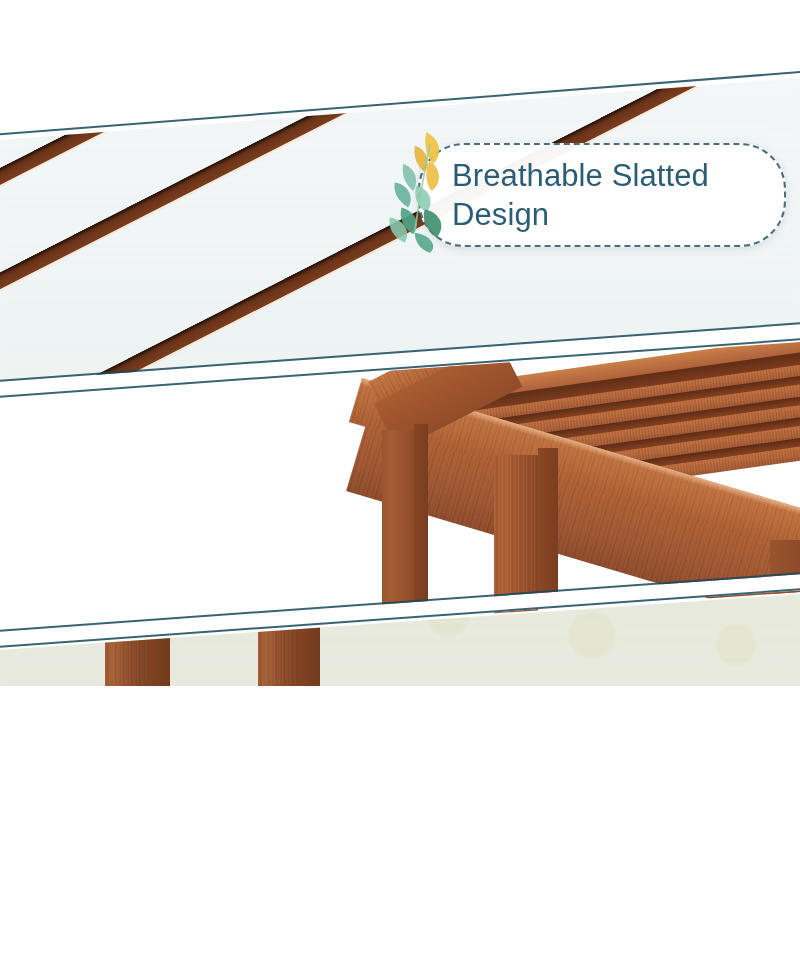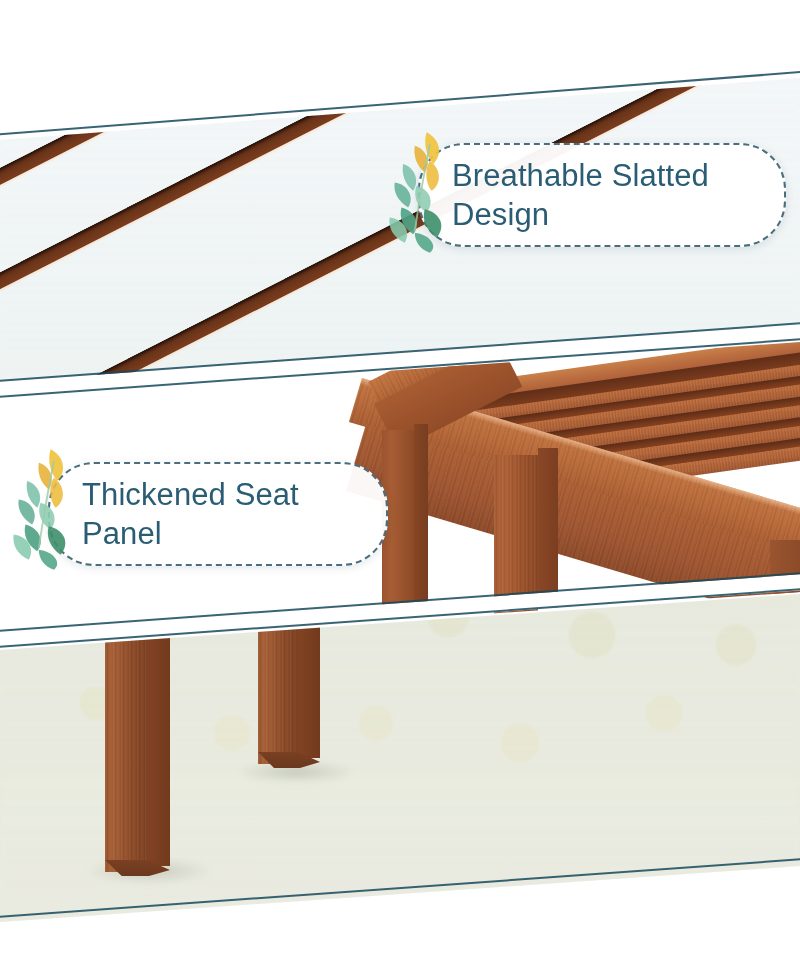--- a/index.html
+++ b/index.html
@@ -1,19 +1,19 @@
 <!DOCTYPE html>
 <html><head>
 <meta charset="utf-8">
 <style>
   html,body{margin:0;padding:0;background:#fff;}
   body{width:800px;height:977px;overflow:hidden;
        font-family:"Liberation Sans","DejaVu Sans",sans-serif;}
 
-  #stage{position:relative;width:800px;height:977px;background:#ffffff;overflow:hidden;}
+  #stage{position:relative;width:800px;height:686px;background:#ffffff;overflow:hidden;}
 
   
   .panel{position:absolute;left:0;top:0;width:800px;height:977px;overflow:hidden;}
   .panel-inner{position:absolute;left:0;top:0;width:800px;height:977px;}
 
   
   .bg-sky{position:absolute;inset:0;
      background:linear-gradient(180deg,#f3f8fb 0%,#eef5f8 35%,#f6f4ec 70%,#f2f0e6 100%);}
   .bg-forest{position:absolute;inset:0;opacity:.55;
      background:
@@ -246,35 +246,15 @@
         <path d="M46 70 C62 74 68 90 58 102 C46 94 42 82 46 70 Z" fill="#8fcdb4" opacity=".9"></path>
         <path d="M28 96 C44 100 52 116 42 128 C30 120 25 108 28 96 Z" fill="#4fa385" opacity=".92"></path>
         <path d="M56 98 C74 102 82 118 70 132 C58 124 52 110 56 98 Z" fill="#3d8f6a" opacity=".9"></path>
         <path d="M14 108 C30 110 40 124 32 138 C18 132 12 120 14 108 Z" fill="#86c9ae" opacity=".88"></path>
         <path d="M44 126 C62 128 72 142 62 150 C50 146 44 136 44 126 Z" fill="#55a98a" opacity=".9"></path>
         <path d="M62 20 C56 50 50 84 44 124" stroke="#9ec9a8" stroke-width="2.2" fill="none" opacity=".8"></path>
       </g>
     </svg>
   </div>
 
-  <div class="label-wrap" style="left:48px;top:462px;width:340px;height:104px;">
-    <div class="pill" style="width:336px;height:100px;"></div>
-    <div class="pill-txt" style="left:34px;top:13px;font-size:31px;line-height:39px;">Thickened Seat
-Panel</div>
-    <svg class="sprig" viewBox="0 0 110 150" style="left:-46px;top:-18px;width:92px;height:126px;">
-      <g stroke="none">
-        <path d="M58 6 C74 14 78 32 66 44 C58 34 54 20 58 6 Z" fill="#f0c33f" opacity=".92"></path>
-        <path d="M44 22 C58 26 64 42 56 54 C46 46 42 34 44 22 Z" fill="#e8b33c" opacity=".9"></path>
-        <path d="M62 40 C76 50 76 68 64 76 C56 66 56 50 62 40 Z" fill="#edbc3d" opacity=".88"></path>
-        <path d="M30 44 C44 48 50 64 42 76 C32 68 28 56 30 44 Z" fill="#7fc2ac" opacity=".9"></path>
-        <path d="M20 66 C36 68 44 84 36 96 C24 88 18 78 20 66 Z" fill="#6bb39a" opacity=".92"></path>
-        <path d="M46 70 C62 74 68 90 58 102 C46 94 42 82 46 70 Z" fill="#8fcdb4" opacity=".9"></path>
-        <path d="M28 96 C44 100 52 116 42 128 C30 120 25 108 28 96 Z" fill="#4fa385" opacity=".92"></path>
-        <path d="M56 98 C74 102 82 118 70 132 C58 124 52 110 56 98 Z" fill="#3d8f6a" opacity=".9"></path>
-        <path d="M14 108 C30 110 40 124 32 138 C18 132 12 120 14 108 Z" fill="#86c9ae" opacity=".88"></path>
-        <path d="M44 126 C62 128 72 142 62 150 C50 146 44 136 44 126 Z" fill="#55a98a" opacity=".9"></path>
-        <path d="M62 20 C56 50 50 84 44 124" stroke="#9ec9a8" stroke-width="2.2" fill="none" opacity=".8"></path>
-      </g>
-    </svg>
-  </div>
 
 
 </div>
 
 </body></html>

